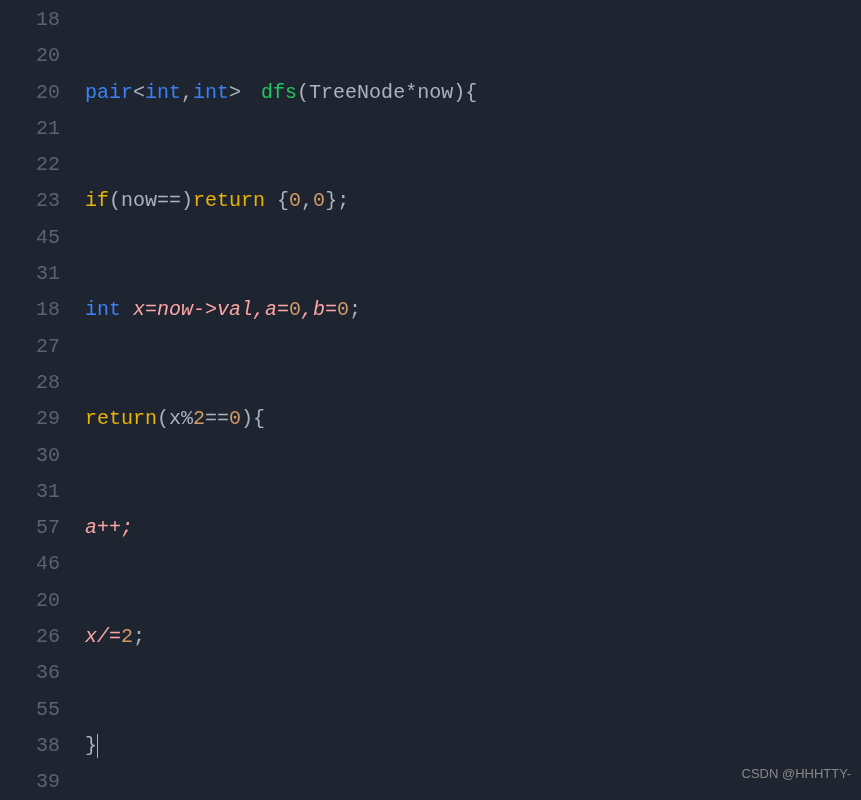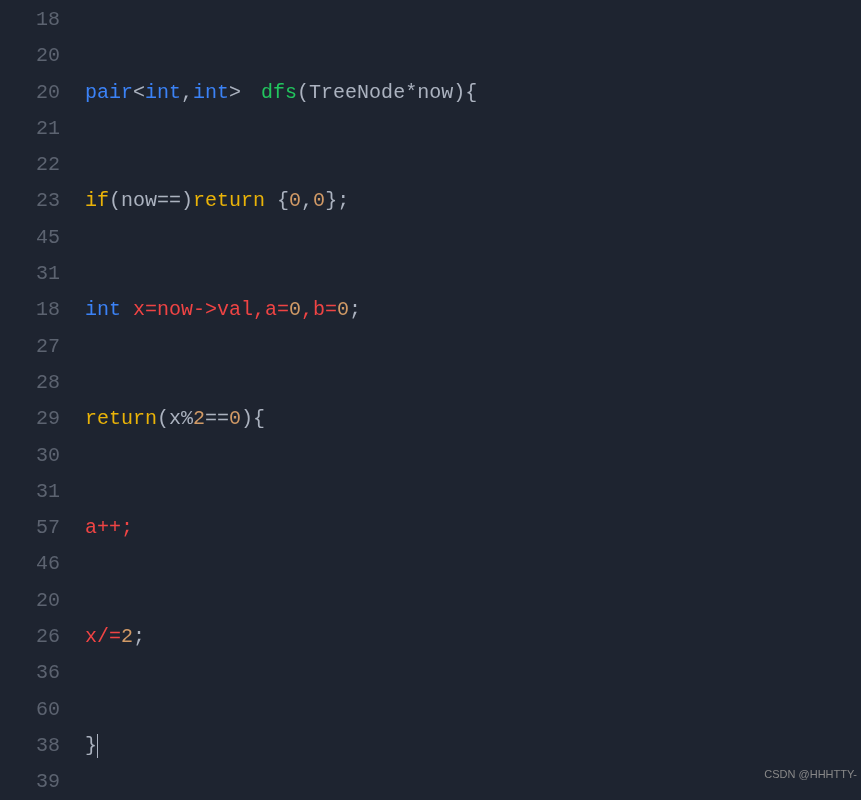--- a/index.html
+++ b/index.html
@@ -38,28 +38,28 @@
       display: flex;
       align-items: center;
     }
     .gutter .line {
       justify-content: flex-end;
     }
     .kw { color: #eab308; }
     .type { color: #3b82f6; }
     .num { color: #d19a66; }
     .func { color: #22c55e; margin-left: 8px; }
-    .var { color: #ef4444; }
+    .var { color: #fca5a5; font-style: italic; }
     .punct { color: #abb2bf; }
     .constant { color: #d19a66; }
     .watermark {
       position: absolute;
       bottom: 8px;
-      right: 4px;
-      font-size: 11px;
+      right: 10px;
+      font-size: 13px;
       color: #888;
       font-family: Arial, sans-serif;
     }
     .cursor {
       display: inline-block;
       width: 1px;
       height: 24px;
       background: #abb2bf;
       vertical-align: middle;
     }
@@ -81,21 +81,21 @@
     <div class="line">27</div>
     <div class="line">28</div>
     <div class="line">29</div>
     <div class="line">30</div>
     <div class="line">31</div>
     <div class="line">57</div>
     <div class="line">46</div>
     <div class="line">20</div>
     <div class="line">26</div>
     <div class="line">36</div>
-    <div class="line">60</div>
+    <div class="line">55</div>
     <div class="line">38</div>
     <div class="line">39</div>
   </div>
   <div class="code">
     <div class="line">    <span class="type">pair</span><span class="punct">&lt;</span><span class="type">int</span><span class="punct">,</span><span class="type">int</span><span class="punct">&gt; </span><span class="func">dfs</span><span class="punct">(TreeNode*now){</span></div>
     <div class="line">         <span class="kw">if</span><span class="punct">(now==</span><span class="punct">)</span><span class="kw">return</span><span class="punct"> {</span><span class="num">0</span><span class="punct">,</span><span class="num">0</span><span class="punct">};</span></div>
     <div class="line">         <span class="type">int</span><span class="var"> x=now-&gt;val,a=</span><span class="num">0</span><span class="var">,b=</span><span class="num">0</span><span class="punct">;</span></div>
     <div class="line">         <span class="kw">return</span><span class="punct">(x%</span><span class="num">2</span><span class="punct">==</span><span class="num">0</span><span class="punct">){</span></div>
     <div class="line">              <span class="var">a++;</span></div>
     <div class="line">              <span class="var">x/=</span><span class="num">2</span><span class="punct">;</span></div>

